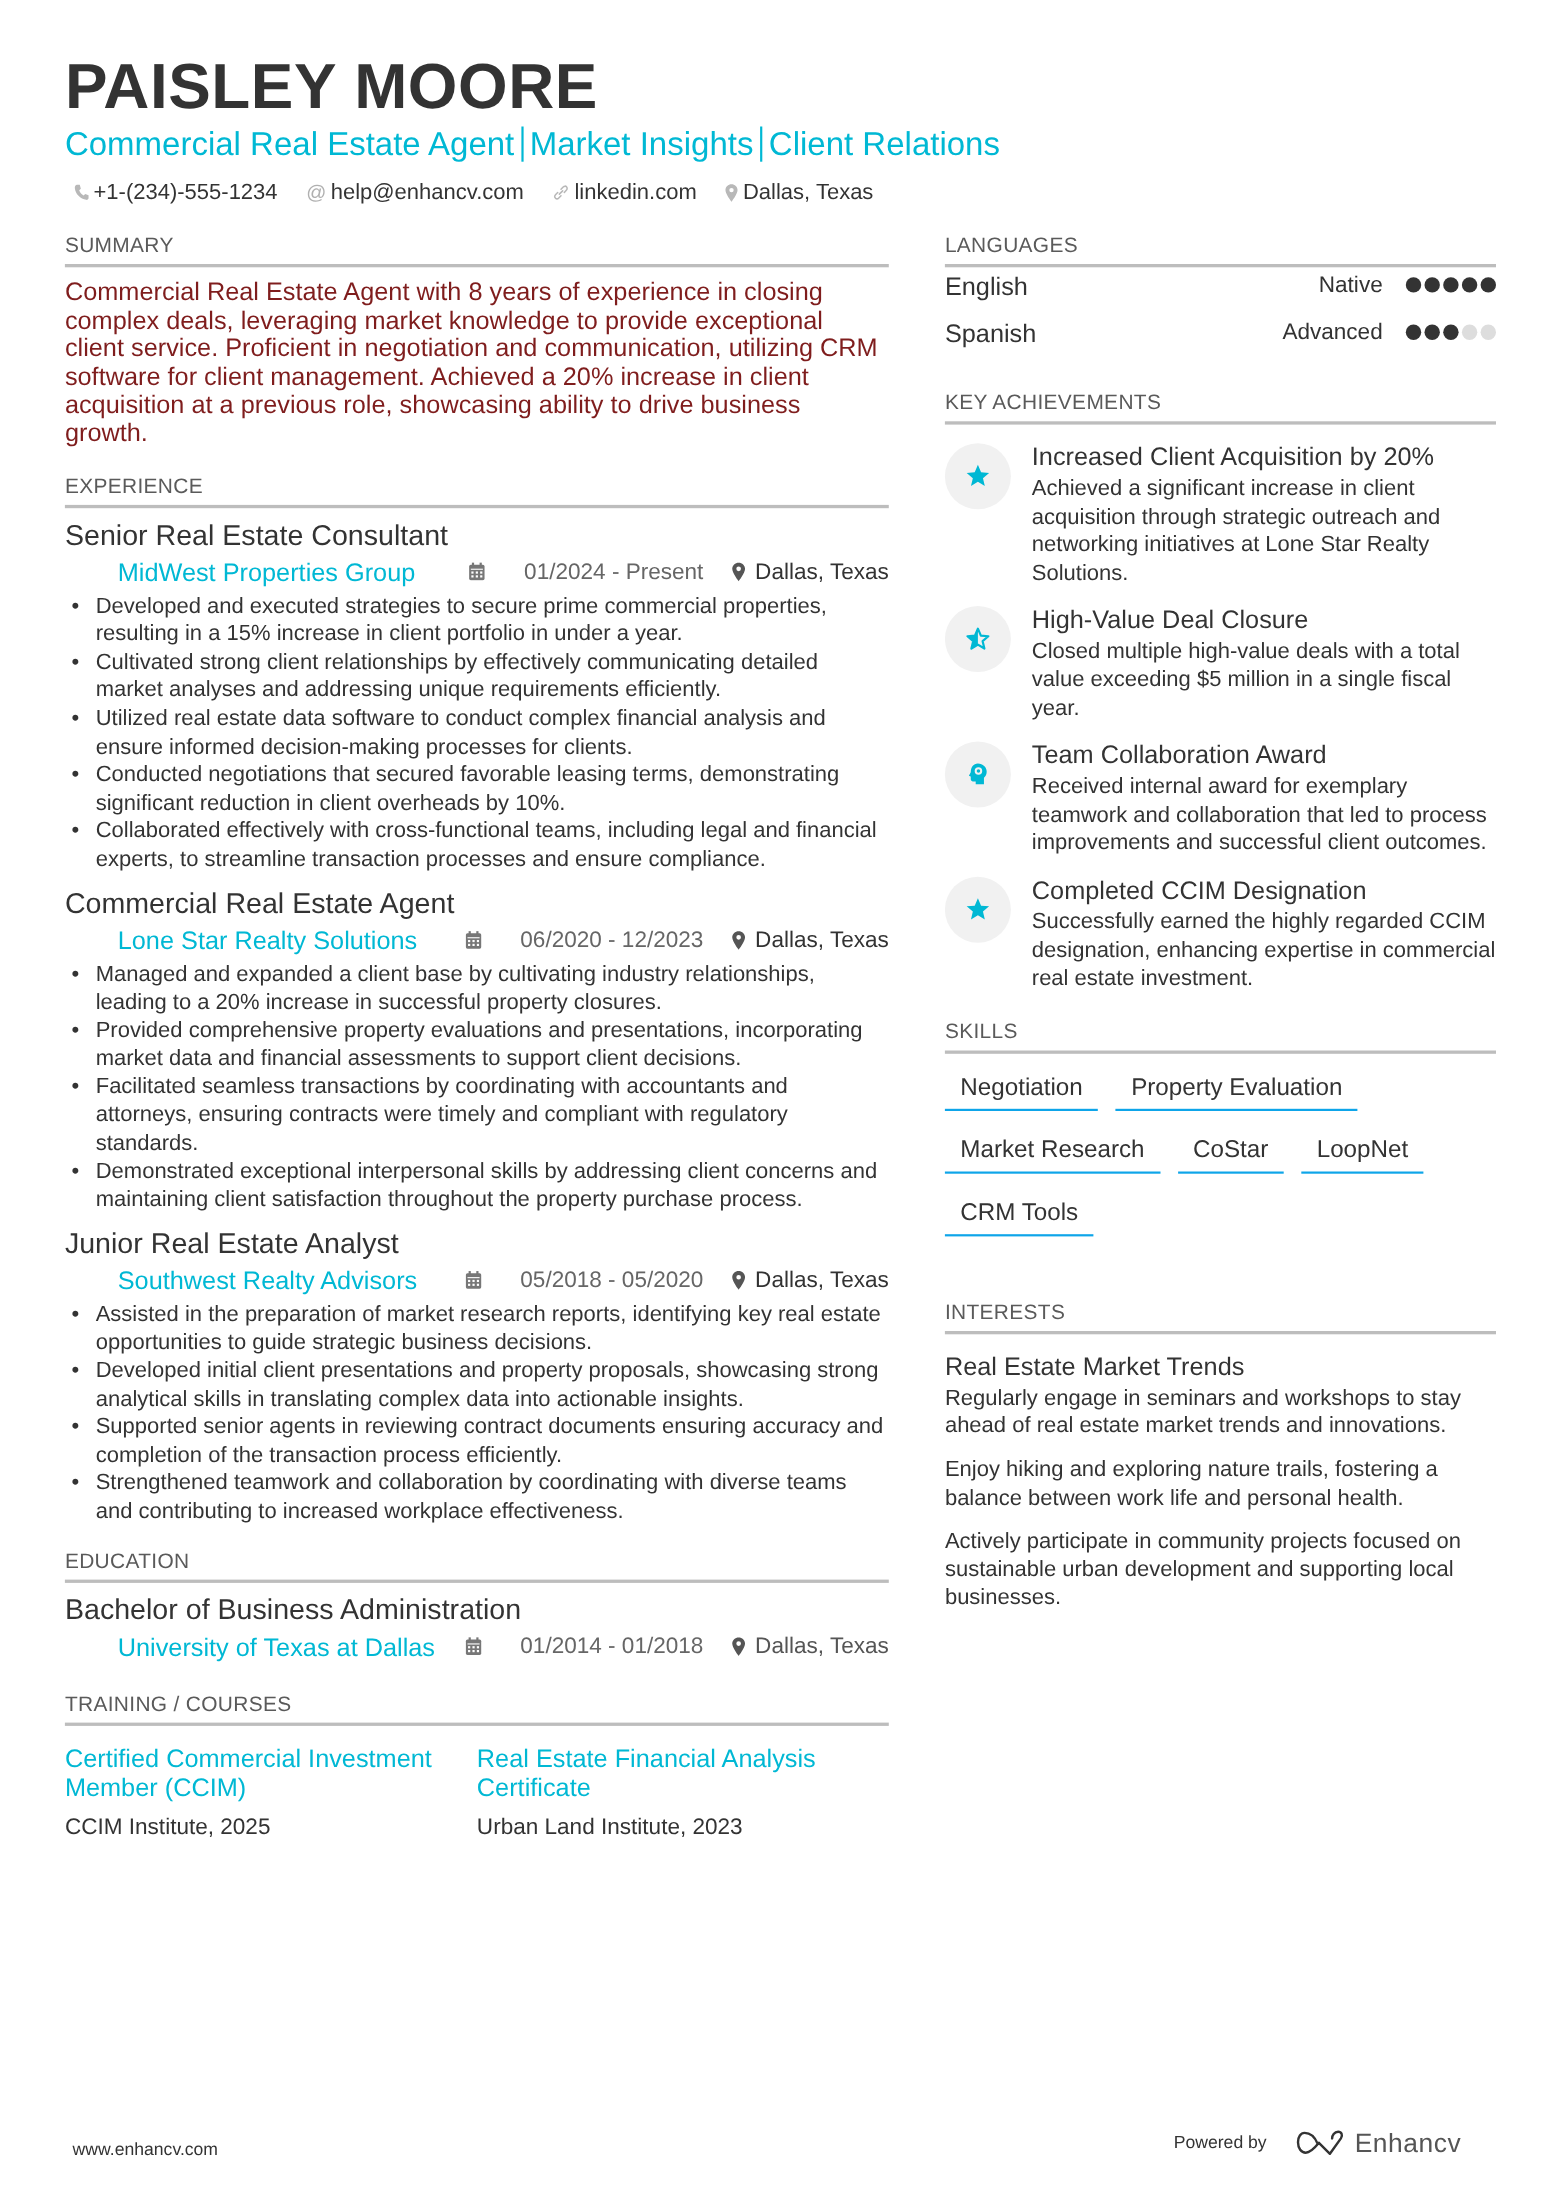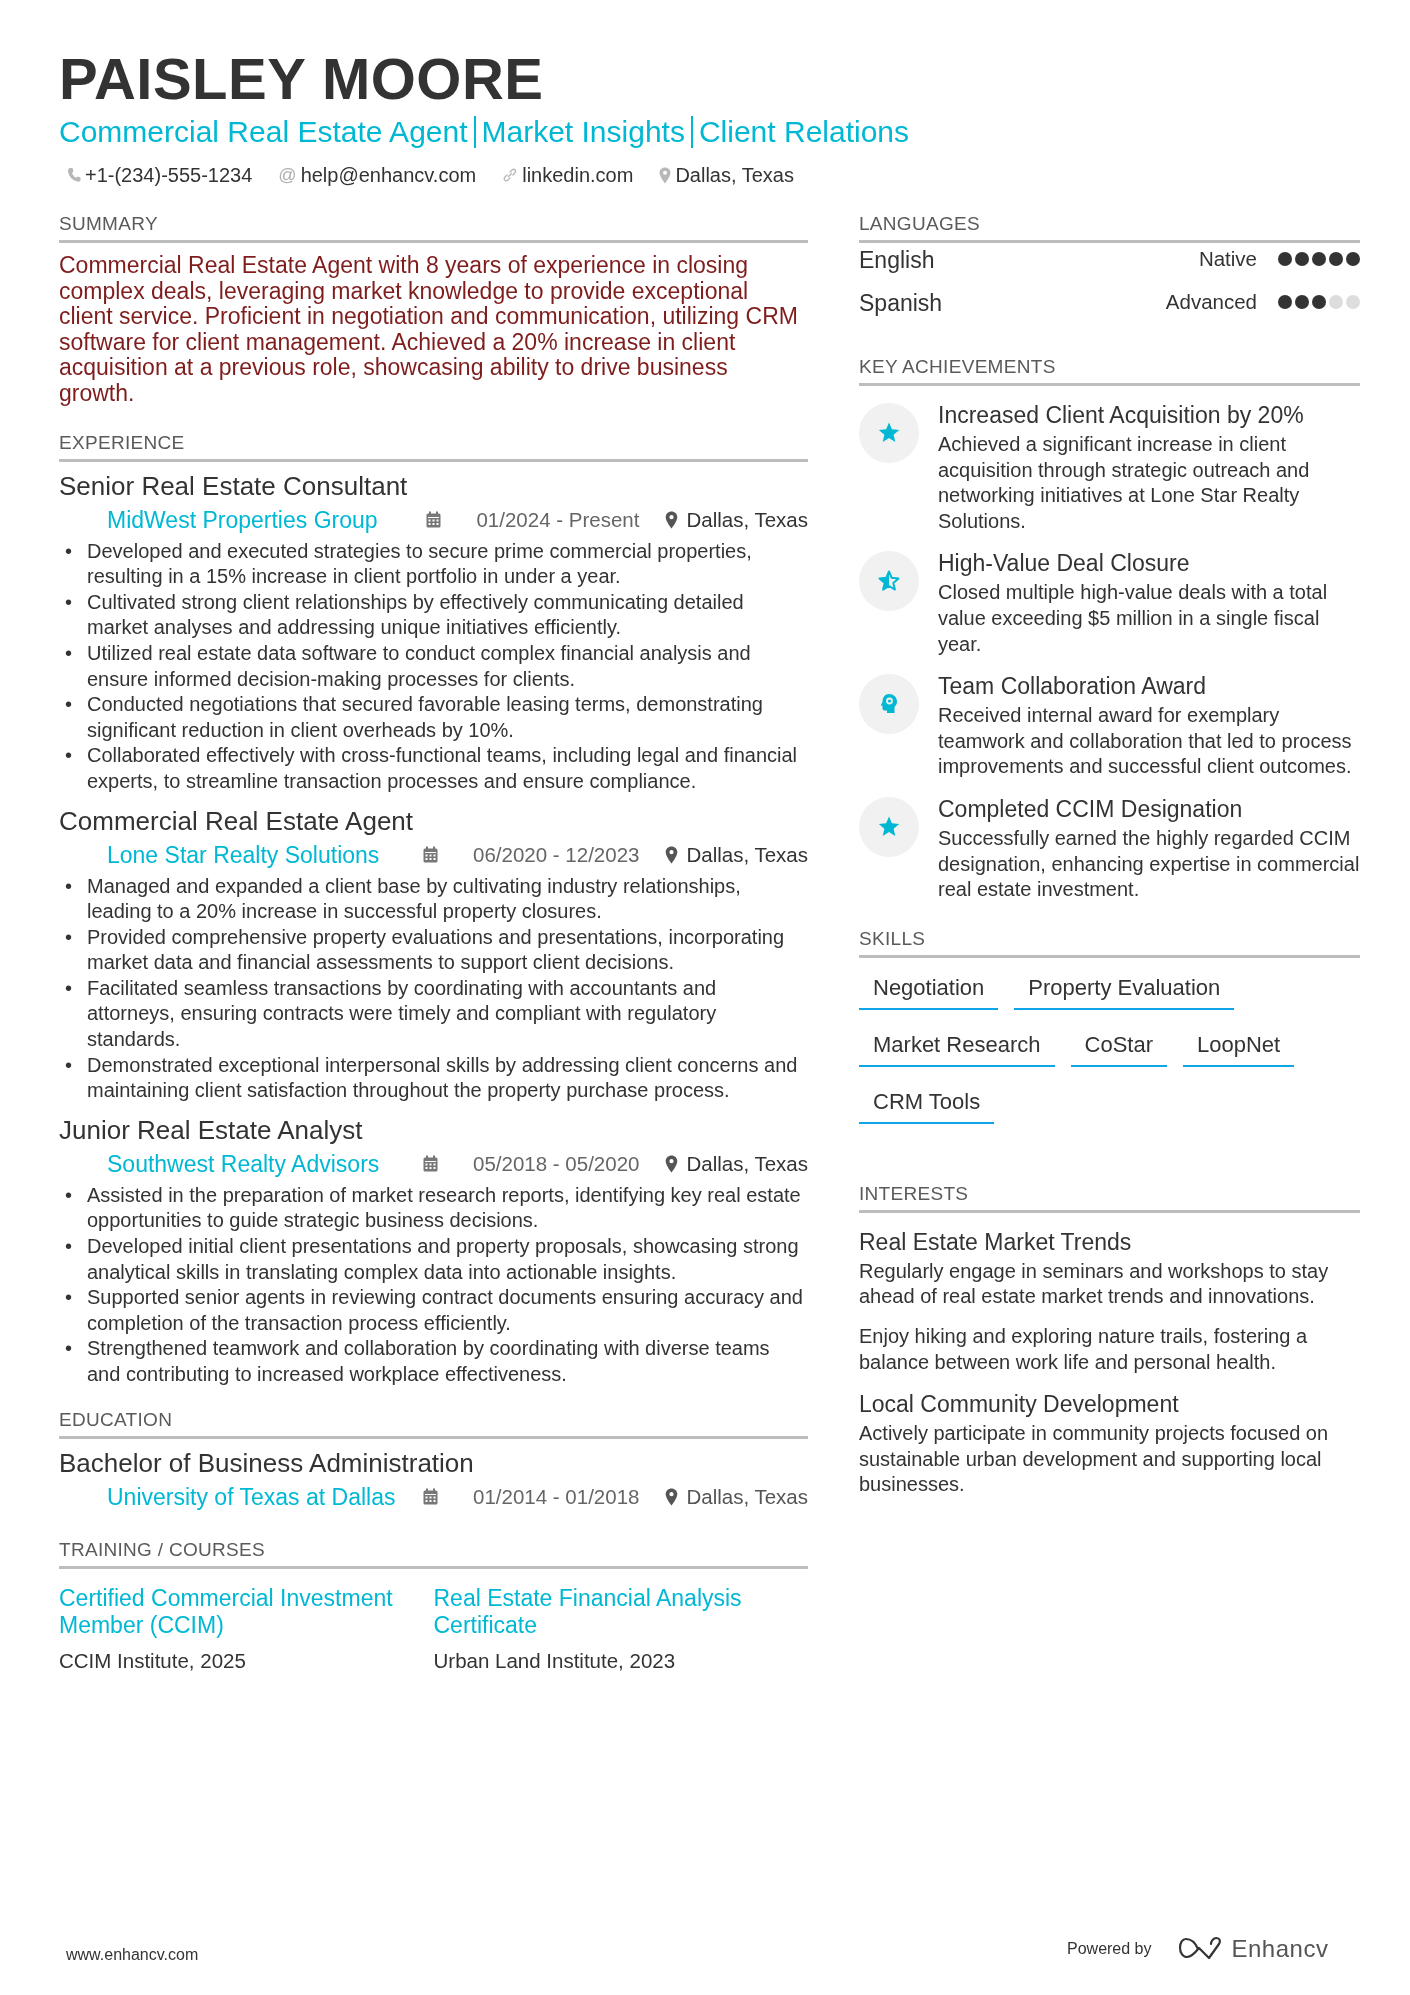--- a/index.html
+++ b/index.html
@@ -149,21 +149,21 @@
                 <svg width="13" height="18" viewBox="0 0 12 17">
                     <path d="M6 0.5 C9 0.5 11.5 2.8 11.5 5.8 C11.5 9.5 6 16.5 6 16.5 C6 16.5 0.5 9.5 0.5 5.8 C0.5 2.8 3 0.5 6 0.5 Z M6 3.8 A2 2 0 1 0 6 7.8 A2 2 0 1 0 6 3.8 Z" fill="#555" fill-rule="evenodd"></path>
                   </svg>
               </span>
               <span>Dallas, Texas</span>
             </div>
           </div>
         </div>
         <ul class="bullets">
           <li>Developed and executed strategies to secure prime commercial properties, resulting in a 15% increase in client portfolio in under a year.</li>
-          <li>Cultivated strong client relationships by effectively communicating detailed market analyses and addressing unique initiatives efficiently.</li>
+          <li>Cultivated strong client relationships by effectively communicating detailed market analyses and addressing unique requirements efficiently.</li>
           <li>Utilized real estate data software to conduct complex financial analysis and ensure informed decision-making processes for clients.</li>
           <li>Conducted negotiations that secured favorable leasing terms, demonstrating significant reduction in client overheads by 10%.</li>
           <li>Collaborated effectively with cross-functional teams, including legal and financial experts, to streamline transaction processes and ensure compliance.</li>
         </ul>
       </div>
 
       <div class="job">
         <div class="job-title">Commercial Real Estate Agent</div>
         <div class="job-meta">
           <div class="company">Lone Star Realty Solutions</div>
@@ -410,21 +410,20 @@
       <div class="sec-title">INTERESTS</div>
       <div class="sec-rule" style="margin-bottom:14px;"></div>
       <div class="interest">
         <div class="interest-title">Real Estate Market Trends</div>
         <div class="interest-desc">Regularly engage in seminars and workshops to stay ahead of real estate market trends and innovations.</div>
       </div>
       <div class="interest">
         <div class="interest-desc">Enjoy hiking and exploring nature trails, fostering a balance between work life and personal health.</div>
       </div>
       <div class="interest">
-        <div class="interest-title">Local Community Development</div>
         <div class="interest-desc">Actively participate in community projects focused on sustainable urban development and supporting local businesses.</div>
       </div>
     </section>
   </div>
 
   <div class="footer-left">www.enhancv.com</div>
   <div class="footer-right">
     <span class="powered">Powered by</span>
     <span style="display:inline-flex;">
       <svg width="46" height="26" viewBox="0 0 46 26">

